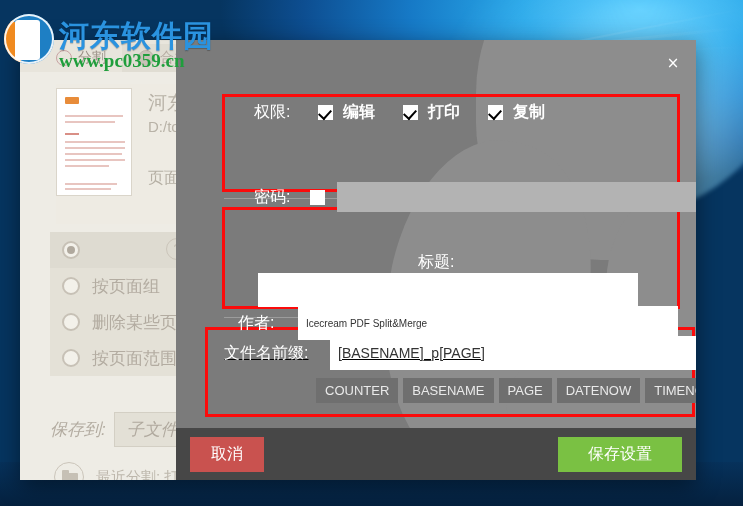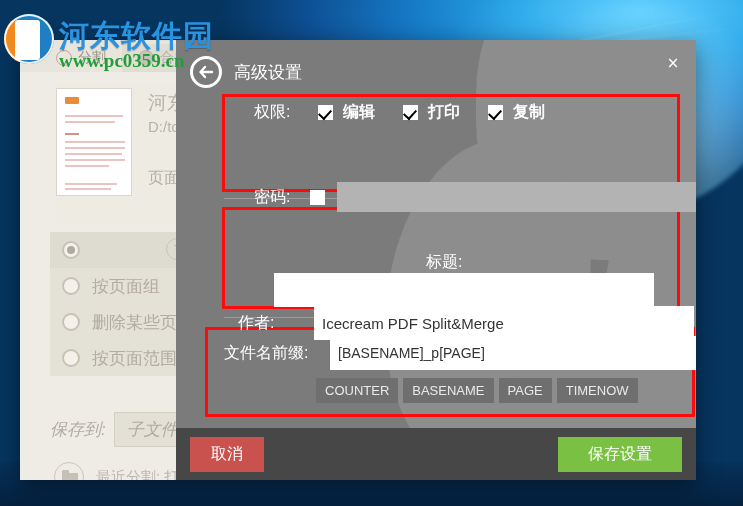--- a/index.html
+++ b/index.html
@@ -156,25 +156,25 @@
 
   #pwrow { left:78px; top:142px; }
   #pwrow .flabel { width:56px; }
   #pwfield { width:374px; height:30px; background:#b3b3b3; margin-left:12px; border:none; }
 
   
   #titlerow { left:78px; top:212px;flex-direction:column; }
   #titlerow .flabel { width:56px; }
   #authorrow { left:62px; top:266px; }
   #authorrow .flabel { width:56px; }
-  .textfield { height:34px; background:#fff; border:none; width:380px; margin-left:20px;
-     font-size:15px; color:#333; padding:0 8px; font-family:"Liberation Sans",sans-serif; }
-
-  
-  #prefixrow { left:48px; top:296px; }
+  .textfield { height:34px; background:#fff; border:none; width:380px; margin-left:4px;
+     font-size:10px; color:#333; padding:0 8px; font-family:"Liberation Sans",sans-serif; }
+
+  
+  #prefixrow { left:48px; top:296px;text-decoration:underline; }
   #prefixrow .flabel { width:100px; }
   #prefixfield { height:34px; background:#fff; border:none; width:370px; margin-left:6px;
      font-size:14px; color:#333; padding:0 8px; font-family:"Liberation Sans",sans-serif;}
   #tagrow { position:absolute; left:140px; top:338px; display:flex; gap:5px; z-index:6;}
   .tagbtn { background:#6f6f6f; color:#e9e9e9; font-size:13px; padding:5px 9px; cursor:pointer;
      white-space:nowrap; font-family:"Liberation Sans",sans-serif;}
 
   
   #modalwm { position:absolute; left:100px; top:232px; font-size:17px; font-weight:bold;
      color:rgba(230,230,230,.42); letter-spacing:.5px; z-index:5; pointer-events:none;
@@ -267,28 +267,20 @@
   </div>
 
   <div id="modal">
     <div class="blob" id="blobA"></div>
     <div class="blob" id="blobB"></div>
     <div class="blob" id="blobC"></div>
     <div class="blob" id="blobD"></div>
 
     <div id="closebtn">×</div>
 
-    <div id="modalhead">
-      <div id="backbtn">
-        <svg width="16" height="16" viewBox="0 0 16 16" aria-hidden="true">
-          <path d="M14 8 H3 M7 3 L2.5 8 L7 13" stroke="#ffffff" stroke-width="2.4" fill="none" stroke-linecap="round" stroke-linejoin="round"></path>
-        </svg>
-      </div>
-      <div id="modaltitle">高级设置</div>
-    </div>
 
     <div class="group" id="g1"></div>
     <div class="group" id="g2"></div>
     <div class="group" id="g3"></div>
 
     <div class="sep" id="sep1"></div>
     <div class="sep" id="sep2"></div>
 
     <div class="frow" id="permrow">
       <span class="flabel">权限:</span>
@@ -326,20 +318,21 @@
 
     <div class="frow" id="prefixrow">
       <span class="flabel">文件名前缀:</span>
       <input id="prefixfield" type="text" value="[BASENAME]_p[PAGE]" style="">
     </div>
 
     <div id="tagrow">
       <span class="tagbtn">COUNTER</span>
       <span class="tagbtn">BASENAME</span>
       <span class="tagbtn">PAGE</span>
+      <span class="tagbtn">DATENOW</span>
       <span class="tagbtn">TIMENOW</span>
     </div>
   </div>
 
   <div id="footer">
     <div id="cancelbtn">取消</div>
     <div id="savebtn">保存设置</div>
   </div>
 
   <div id="wm-logo">

